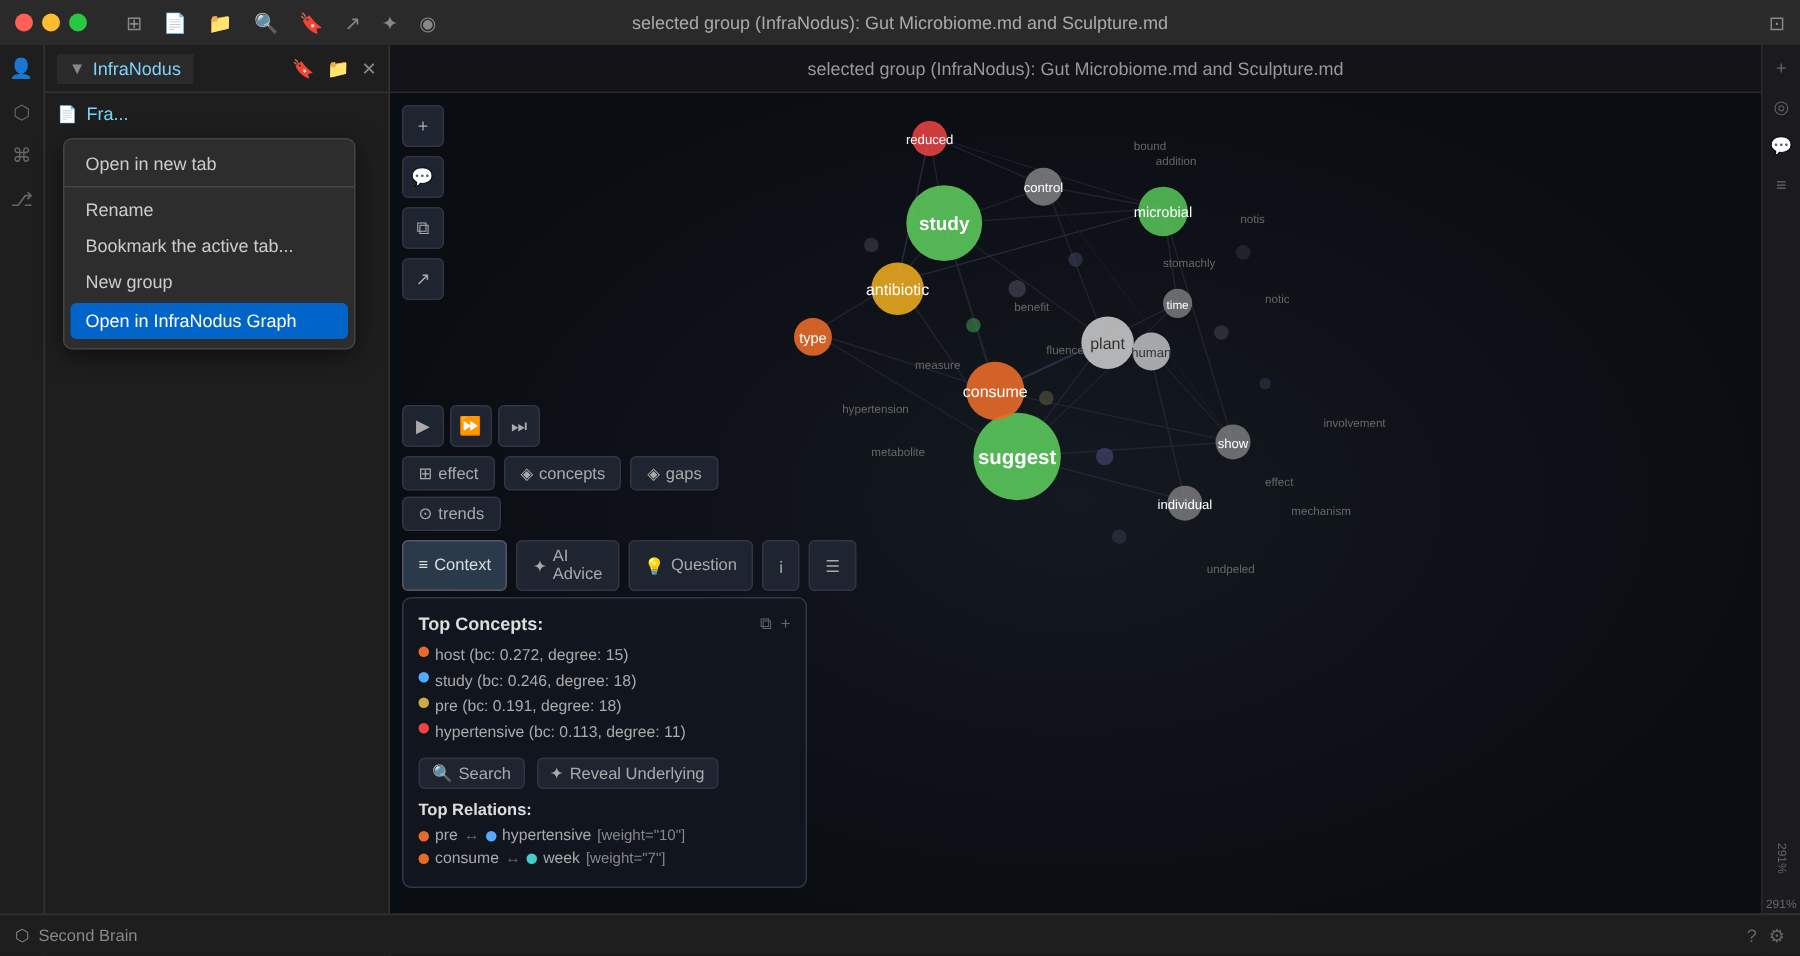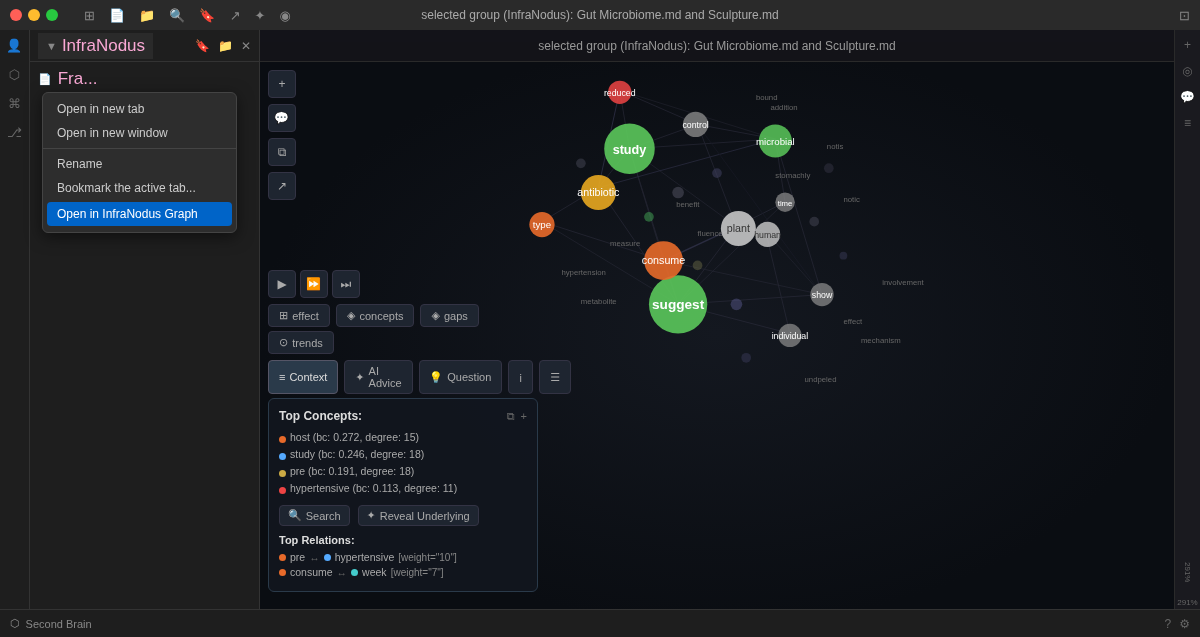--- a/index.html
+++ b/index.html
@@ -51,21 +51,21 @@
       box-shadow: 0 4px 16px rgba(0,0,0,0.5); z-index: 1000; padding: 4px 0;
     }
     .context-menu-item {
       padding: 5px 14px; font-size: 12px; color: #ccc; cursor: pointer;
     }
     .context-menu-item.highlighted { background: #0064c8; color: #fff; border-radius: 4px; margin: 2px 4px; padding: 5px 10px; }
     .context-menu-divider { height: 1px; background: #444; margin: 3px 0; }
     .file-tree { padding: 4px 0; flex: 1; overflow-y: auto; }
     .file-tree-item { display: flex; align-items: center; gap: 6px; padding: 3px 8px; font-size: 12px; cursor: pointer; }
     .file-icon { color: #888; font-size: 11px; }
-    .file-label { color: #f9a8d4; font-size: 17px; }
+    .file-label { color: #7dd3fc; font-size: 12px; }
     .folder-item { display: flex; align-items: center; gap: 5px; padding: 3px 8px; font-size: 12px; }
     .folder-icon { color: #888; font-size: 11px; }
     .folder-selected { background: #2a2a2a; }
 
     
     .graph-area {
       flex: 1; position: relative; background: #0d1117; overflow: hidden;
     }
     .graph-header {
       position: absolute; top: 0; left: 0; right: 0; height: 32px;
@@ -101,21 +101,21 @@
 
     
     .info-panel {
       background: rgba(18,22,30,0.96); border: 1px solid #2a3a4a; border-radius: 6px;
       padding: 10px; font-size: 11px;
     }
     .info-panel-header { display: flex; justify-content: space-between; align-items: center; margin-bottom: 8px; }
     .info-panel-title { font-weight: 600; color: #ddd; font-size: 12px; }
     .info-panel-icons { display: flex; gap: 6px; }
     .info-icon { color: #666; cursor: pointer; font-size: 11px; }
-    .concept-item { display: flex; align-items: flex-end; gap: 4px; color: #aaa; margin-bottom: 3px; font-size: 10.5px; }
+    .concept-item { display: flex; align-items: flex-start; gap: 4px; color: #aaa; margin-bottom: 3px; font-size: 10.5px; }
     .dot { width: 7px; height: 7px; border-radius: 50%; flex-shrink: 0; }
     .dot-orange { background: #e86a2a; }
     .dot-green { background: #4ca; }
     .dot-blue { background: #5af; }
     .dot-yellow { background: #ca4; }
     .dot-red { background: #e44; }
     .dot-teal { background: #4cc; }
     .dot-coral { background: #f86; }
 
     .search-bar {
@@ -213,24 +213,24 @@
     </div>
     <div class="file-tree">
       <div class="file-tree-item">
         <span class="file-icon">📄</span>
         <span class="file-label">Fra...</span>
       </div>
     </div>
 
     <div class="context-menu">
       <div class="context-menu-item">Open in new tab</div>
-      <div class="context-menu-item">Open in new window</div>
       <div class="context-menu-divider"></div>
       <div class="context-menu-item">Rename</div>
       <div class="context-menu-item">Bookmark the active tab...</div>
+      <div class="context-menu-item">New group</div>
       <div class="context-menu-item highlighted">Open in InfraNodus Graph</div>
     </div>
   </div>
 
   <div class="graph-area">
     <div class="graph-header">
       <span class="graph-title">selected group (InfraNodus): Gut Microbiome.md and Sculpture.md</span>
     </div>
 
     <svg class="graph-canvas" viewBox="270 30 940 600" preserveAspectRatio="xMidYMid meet">

